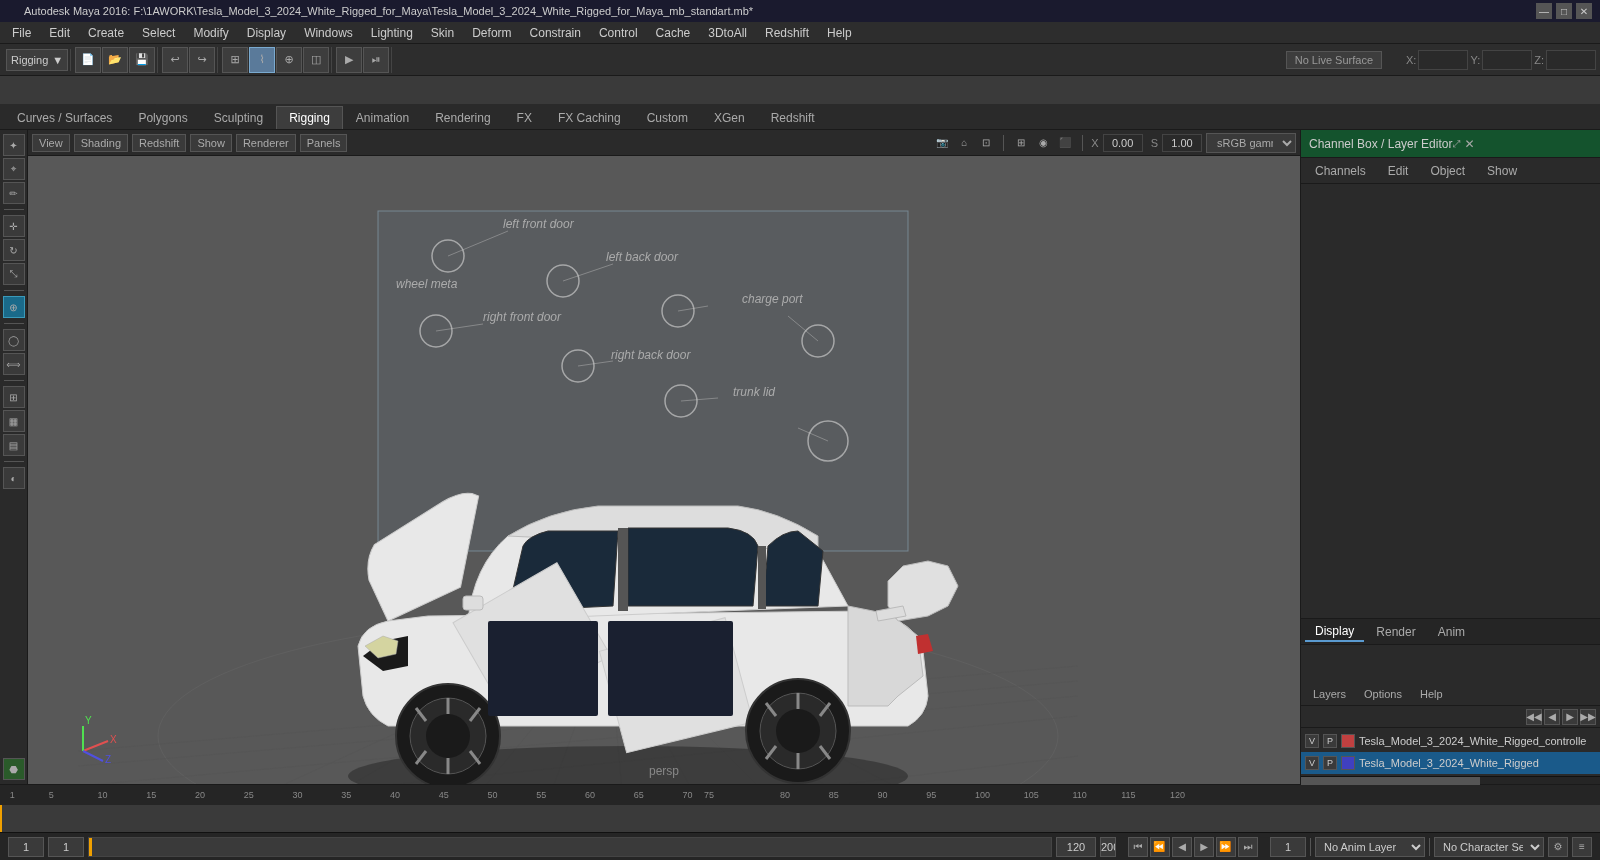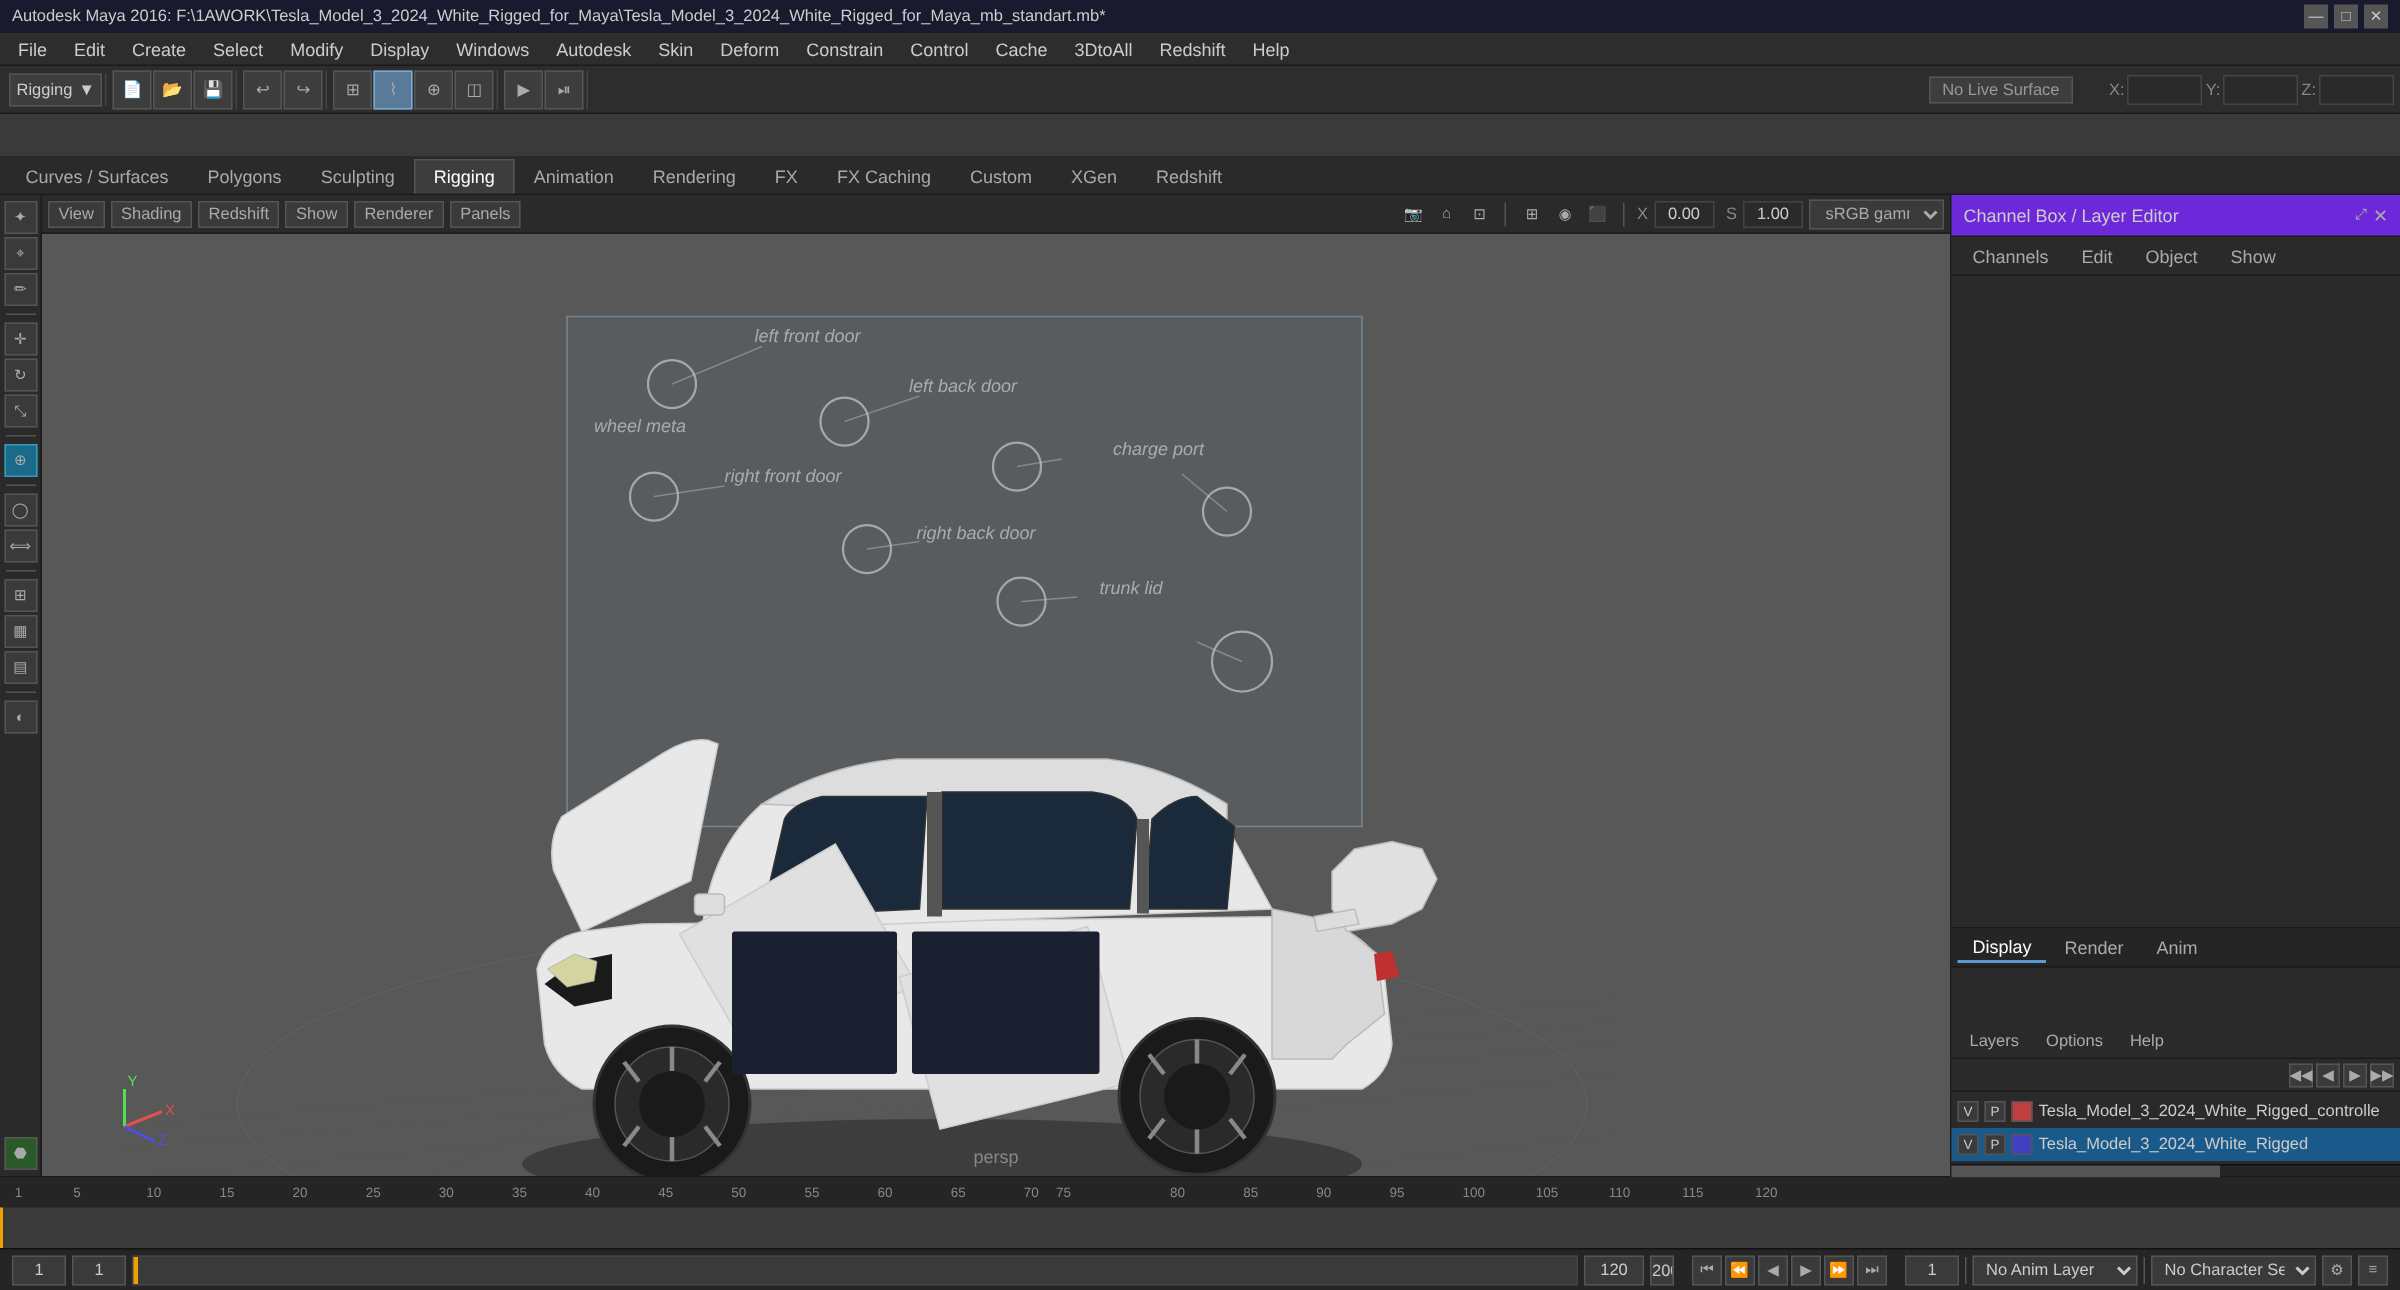--- a/index.html
+++ b/index.html
@@ -70,21 +70,21 @@
     #grid-canvas { position: absolute; top: 0; left: 0; width: 100%; height: 100%; }
 
     
     #persp-label { position: absolute; bottom: 6px; left: 50%; transform: translateX(-50%); color: #888; font-size: 12px; }
 
     
     #right-panel {
       width: 300px; background: #2a2a2a; border-left: 1px solid #1a1a1a; display: flex; flex-direction: column;
     }
     #channel-box-header {
-      height: 28px; background: #6d28d9; display: flex; align-items: center; justify-content: space-between;
+      height: 28px; background: #14532d; display: flex; align-items: center; 
       padding: 0 8px; border-bottom: 1px solid #1a1a1a;
     }
     #channel-box-header .title { font-size: 12px; color: #ccc; }
     #channel-box-tabs {
       height: 26px; background: #2a2a2a; display: flex; align-items: center; padding: 0 4px; gap: 2px; border-bottom: 1px solid #1a1a1a;
     }
     .cb-tab { padding: 2px 10px; cursor: pointer; font-size: 12px; color: #aaa; }
     #channel-box-content { flex: 1; background: #2a2a2a; }
 
     
@@ -149,38 +149,38 @@
     .coord-label { font-size: 11px; color: #888; }
     .coord-val { width: 50px; height: 20px; background: #2a2a2a; border: 1px solid #444; color: #ccc; text-align: center; font-size: 11px; padding: 0 2px; }
 
     
     .anim-dropdown { height: 20px; background: #3a3a3a; border: 1px solid #555; color: #ccc; padding: 0 4px; font-size: 11px; cursor: pointer; }
   </style>
 </head>
 <body>
 
 <div id="title-bar">
-  <span style="font-size:11px;overflow:hidden;text-overflow:ellipsis;white-space:nowrap;max-width:1400px;">Autodesk Maya 2016: F:\1AWORK\Tesla_Model_3_2024_White_Rigged_for_Maya\Tesla_Model_3_2024_White_Rigged_for_Maya_mb_standart.mb*</span>
+  <span style="font-size:11px;overflow:hidden;text-overflow:ellipsis;white-space:nowrap;max-width:1400px;margin-left:16px;">Autodesk Maya 2016: F:\1AWORK\Tesla_Model_3_2024_White_Rigged_for_Maya\Tesla_Model_3_2024_White_Rigged_for_Maya_mb_standart.mb*</span>
   <div class="win-controls">
     <button class="win-btn">—</button>
     <button class="win-btn">□</button>
     <button class="win-btn">✕</button>
   </div>
 </div>
 
 <div id="menu-bar">
 
 <div class="menu-item">File</div>
     <div class="menu-item">Edit</div>
     <div class="menu-item">Create</div>
     <div class="menu-item">Select</div>
     <div class="menu-item">Modify</div>
     <div class="menu-item">Display</div>
     <div class="menu-item">Windows</div>
-    <div class="menu-item">Autodesk</div>
+    <div class="menu-item">Lighting</div>
     <div class="menu-item">Skin</div>
     <div class="menu-item">Deform</div>
     <div class="menu-item">Constrain</div>
     <div class="menu-item">Control</div>
     <div class="menu-item">Cache</div>
     <div class="menu-item">3DtoAll</div>
     <div class="menu-item">Redshift</div>
     <div class="menu-item">Help</div>
   </div>
 

